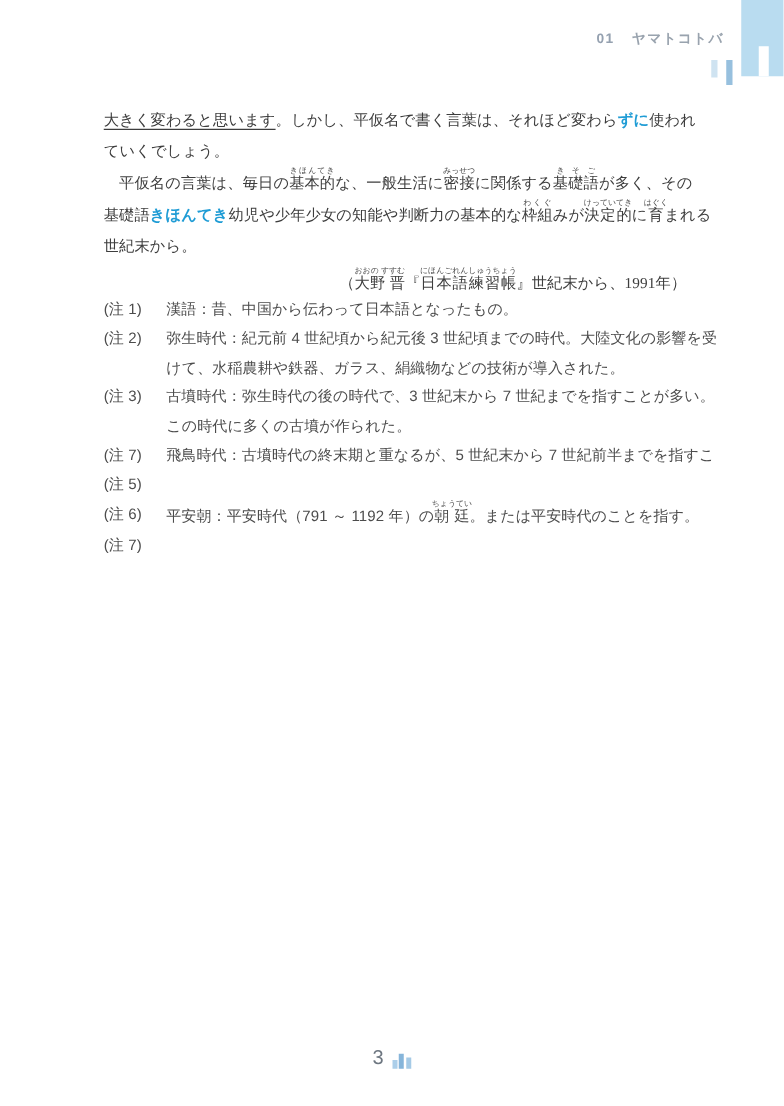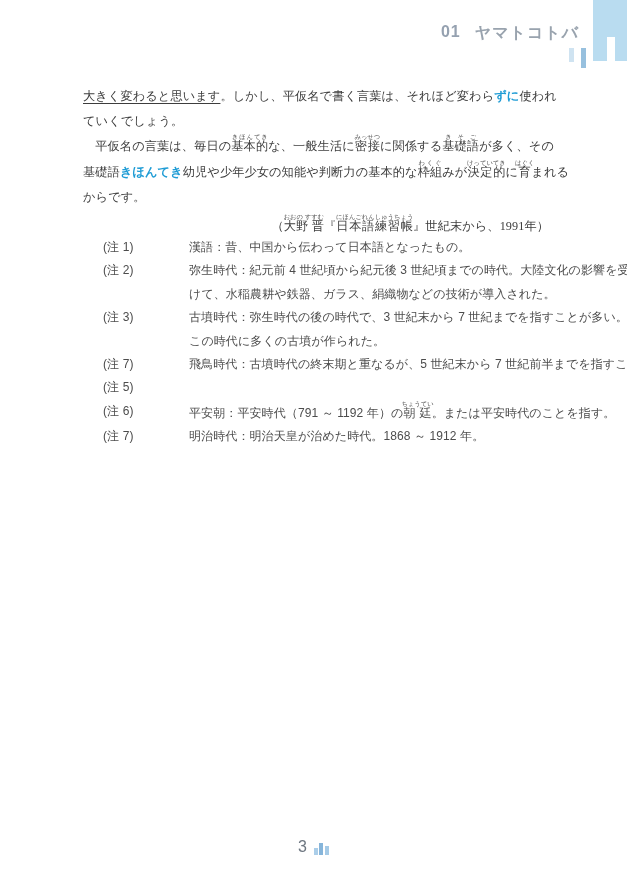--- a/index.html
+++ b/index.html
@@ -12,24 +12,24 @@
     overflow: hidden;
     font-family: "Liberation Sans", "DejaVu Sans", sans-serif;
   }
 
   
   .header {
     position: absolute;
     top: 23px;
     right: 48px;
     display: flex;
-    align-items: flex-start;
+    align-items: center;
     gap: 14px;
     color: #99a3ae;
-    font-size: 16px;
+    font-size: 11px;
     letter-spacing: 1px;
     font-weight: bold;
   }
   .header .chap-num { color: #95a1b0; }
 
   
   .corner-block {
     position: absolute;
     top: 0; left: 593px;
     width: 34px; height: 61px;
@@ -96,24 +96,23 @@
     width: 470px;
     font-size: 12px;
     color: #4c4c4c;
     letter-spacing: 0.1px;
   }
   .note-row { display: flex; align-items: flex-start; }
   .note-label {
     flex: 0 0 50px;
     line-height: 23.4px;
     white-space: nowrap;
-    margin-left: 20px;
   }
   .note-body { flex: 1; }
-  .note-line { line-height: 23.4px; white-space: nowrap; margin-left: 36px; }
+  .note-line { line-height: 23.4px; white-space: nowrap; }
 
   
   .footer {
     position: absolute;
     top: 837px; left: 0;
     width: 100%;
     display: flex;
     justify-content: center;
     align-items: flex-end;
     gap: 7px;
@@ -153,21 +152,21 @@
     <div class="p-line">
       <span class="underlined">大きく変わると思います</span><span>。しかし、平仮名で書く言葉は、それほど変わら</span><span class="accent">ずに</span><span>使われ</span>
     </div>
     <div class="p-line">ていくでしょう。</div>
     <div class="p-line ruby-line">
       <span>　平仮名の言葉は、毎日の</span><ruby><span>基本的</span><rt>きほんてき</rt></ruby><span>な、一般生活に</span><ruby><span>密接</span><rt>みっせつ</rt></ruby><span>に関係する</span><ruby><span>基礎語</span><rt>きそご</rt></ruby><span>が多く、その</span>
     </div>
     <div class="p-line ruby-line">
       <span>基礎語</span><span class="accent">きほんてき</span><span>幼児や少年少女の知能や判断力の基本的な</span><ruby><span>枠組</span><rt>わくぐ</rt></ruby><span>みが</span><ruby><span>決定的</span><rt>けっていてき</rt></ruby><span>に</span><ruby><span>育</span><rt>はぐく</rt></ruby><span>まれる</span>
     </div>
-    <div class="p-line">からです。</div>
+    <div class="p-line">世紀末から。</div>
     <div class="attribution">
       <span>（</span><ruby><span>大野 晋</span><rt>おおの すすむ</rt></ruby><span>『</span><ruby><span>日本語練習帳</span><rt>にほんごれんしゅうちょう</rt></ruby><span>』世紀末から、1991年）</span>
     </div>
   </div>
 
   <div class="notes">
 
     <div class="note-row">
       <span class="note-label">(注 1)</span>
       <div class="note-body">
@@ -206,23 +205,20 @@
       <span class="note-label">(注 6)</span>
       <div class="note-body">
         <div class="note-line">
           <span>平安朝：平安時代（791 ～ 1192 年）の</span><ruby><span>朝廷</span><rt>ちょうてい</rt></ruby><span>。または平安時代のことを指す。</span>
         </div>
       </div>
     </div>
 
     <div class="note-row">
       <span class="note-label">(注 7)</span>
-      <div class="note-body">
-        <div class="note-line">明治時代：明治天皇が治めた時代。1868 ～ 1912 年。</div>
-      </div>
     </div>
 
   </div>
 
   <div class="footer">
     <span class="page-num">3</span>
     <span class="bars-icon">
       <i class="b1"></i>
         <i class="b2"></i>
         <i class="b3"></i>

